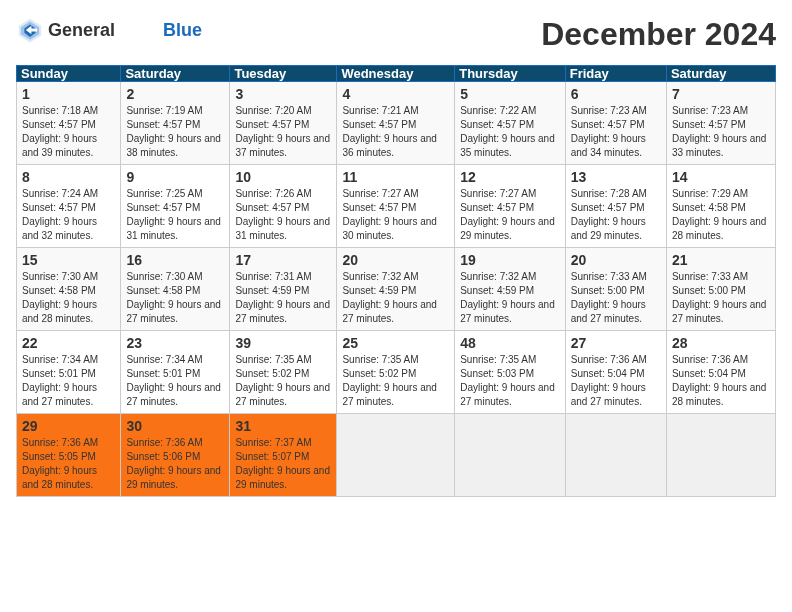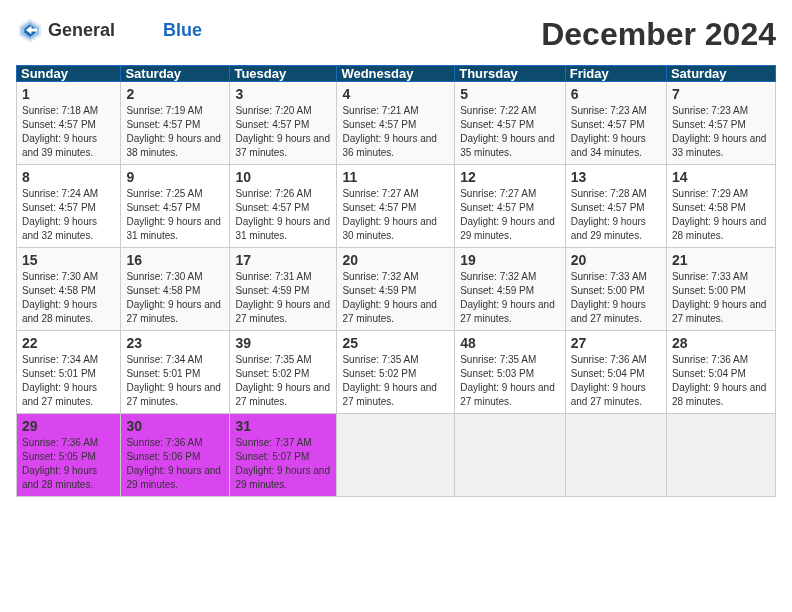--- a/index.html
+++ b/index.html
@@ -83,21 +83,21 @@
       font-size: 10px;
       line-height: 1.4;
     }
     .empty-cell {
       background: #f0f0f0 !important;
     }
     tbody tr:last-child td {
       background: #f0f0f0;
     }
     tbody tr:last-child td.has-data {
-      background: #d946ef;
+      background: #f97316;
       margin-top: 36px;
     }
   </style>
 </head>
 <body>
 
 <div class="header-area">
   <div class="logo">
     <svg class="logo-icon" viewBox="0 0 40 40">
       <polygon points="20,4 36,14 36,28 20,38 4,28 4,14" fill="#1a6abf" opacity="0.15"></polygon>

